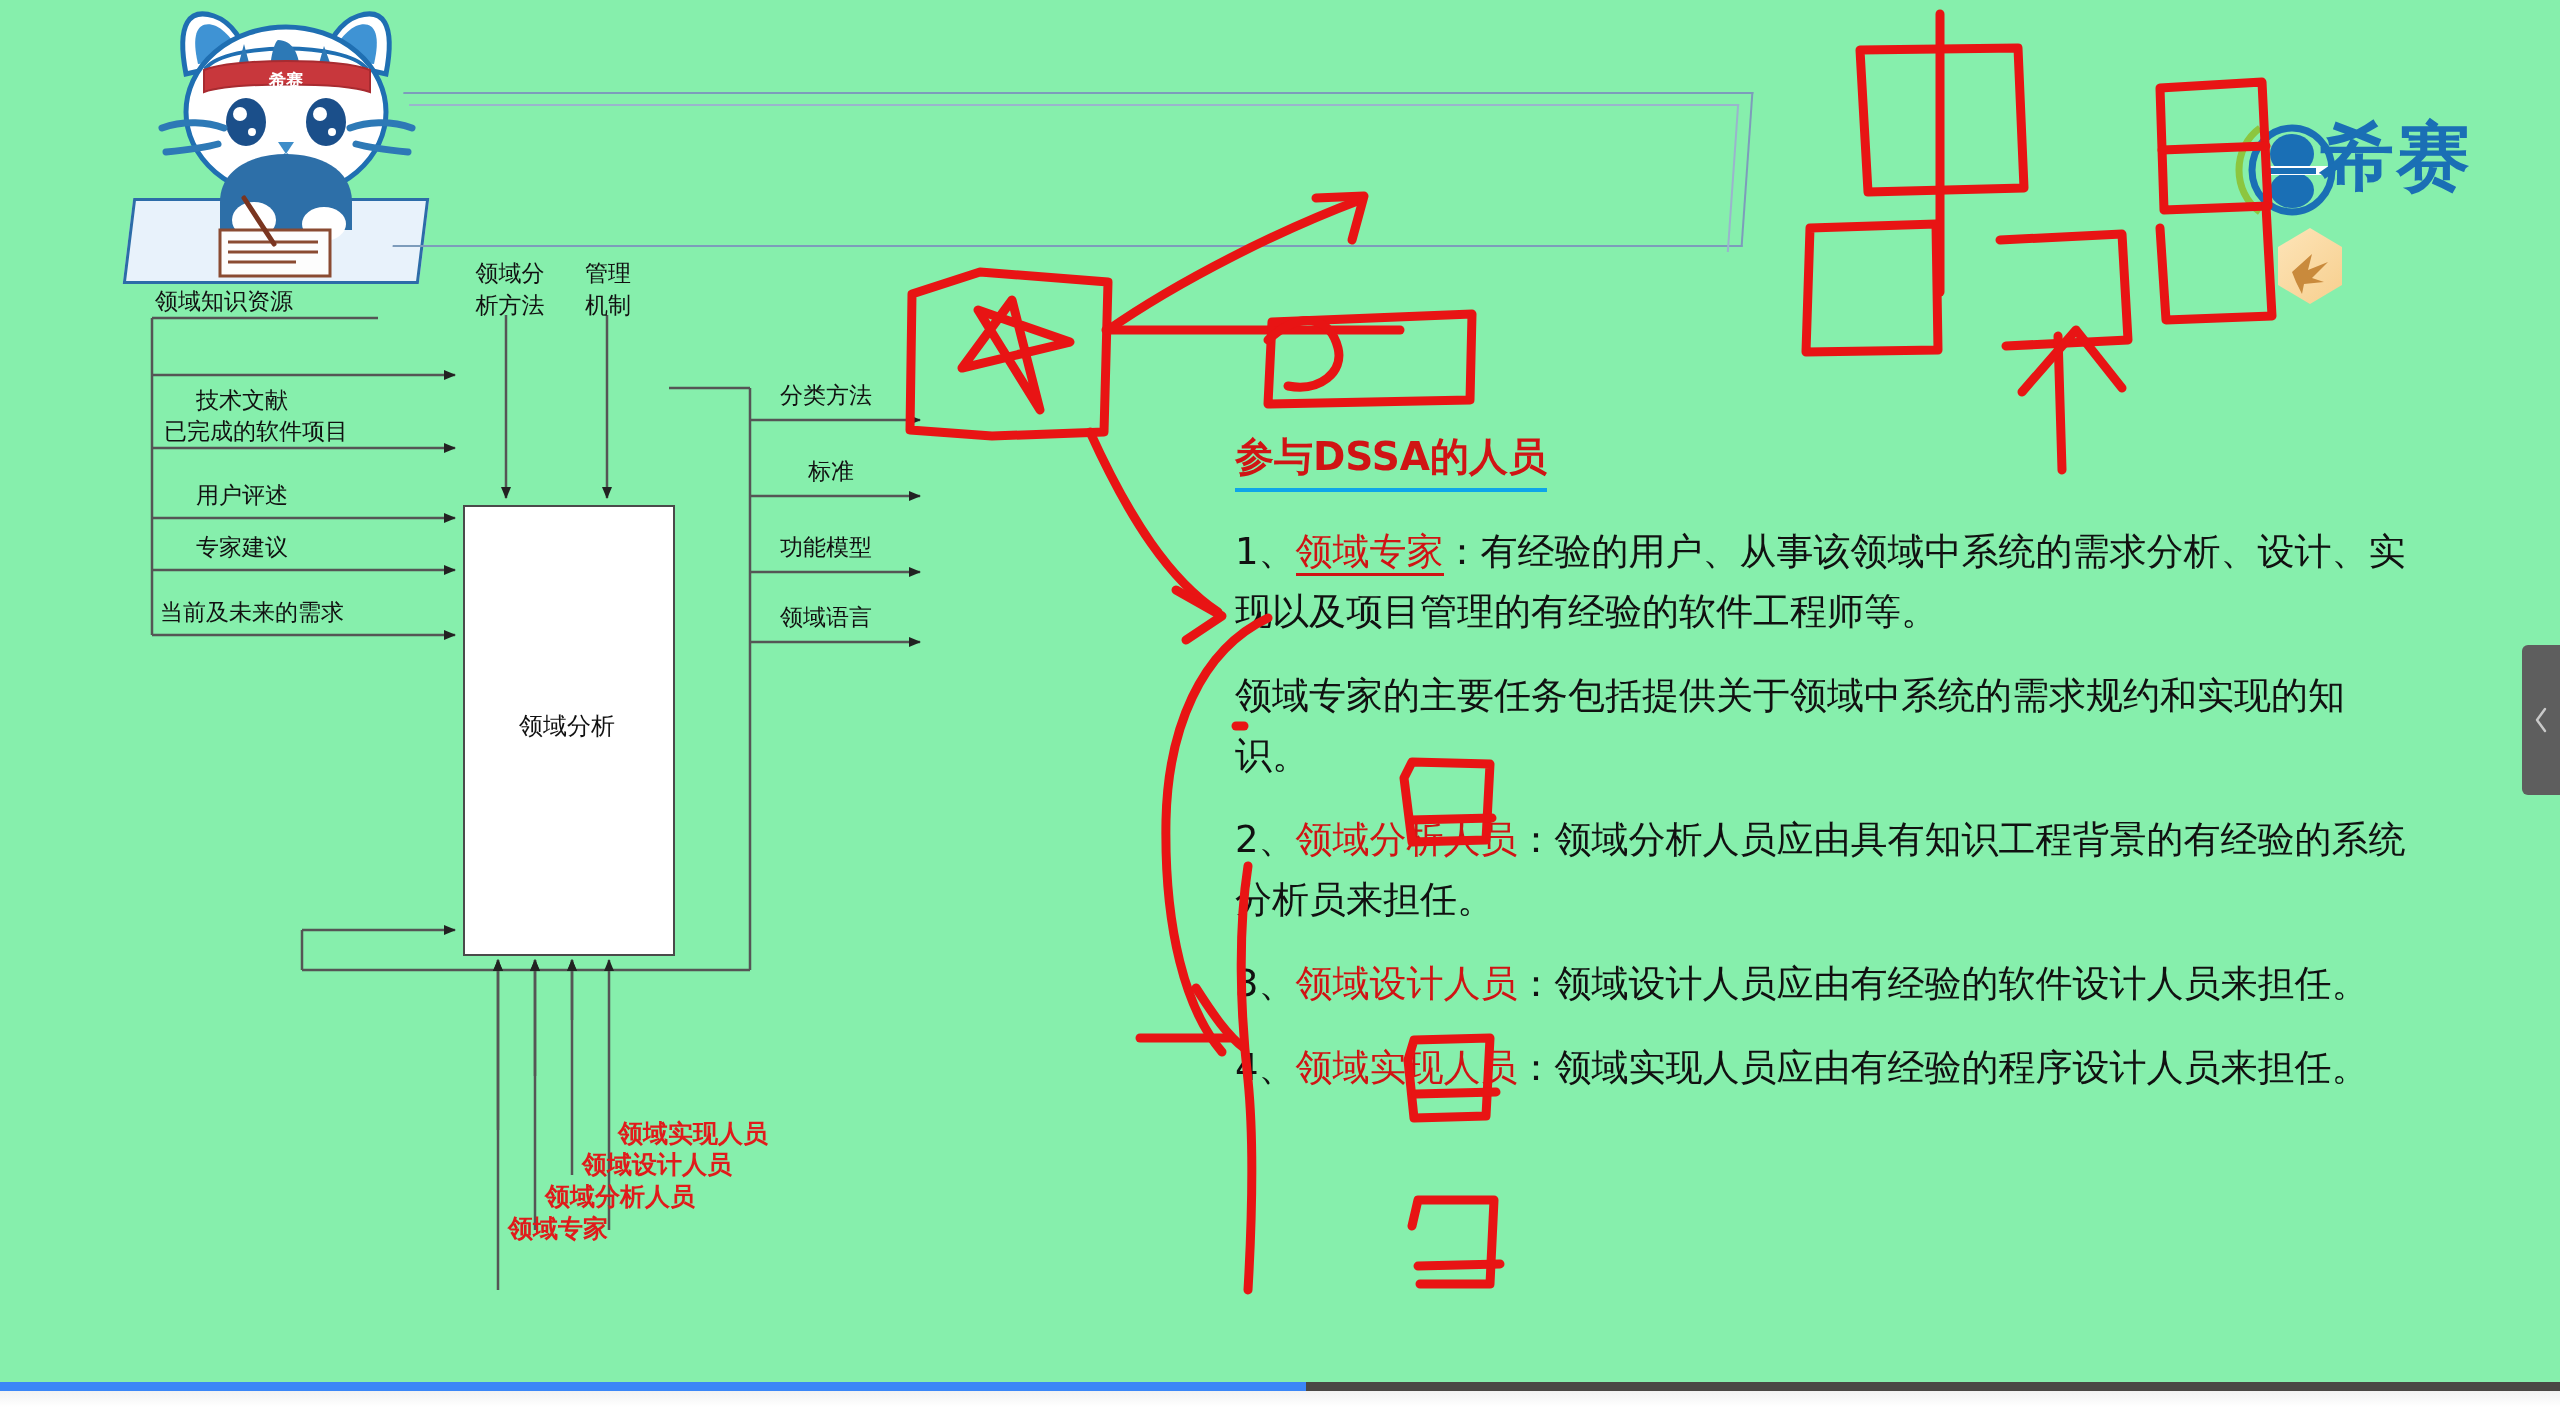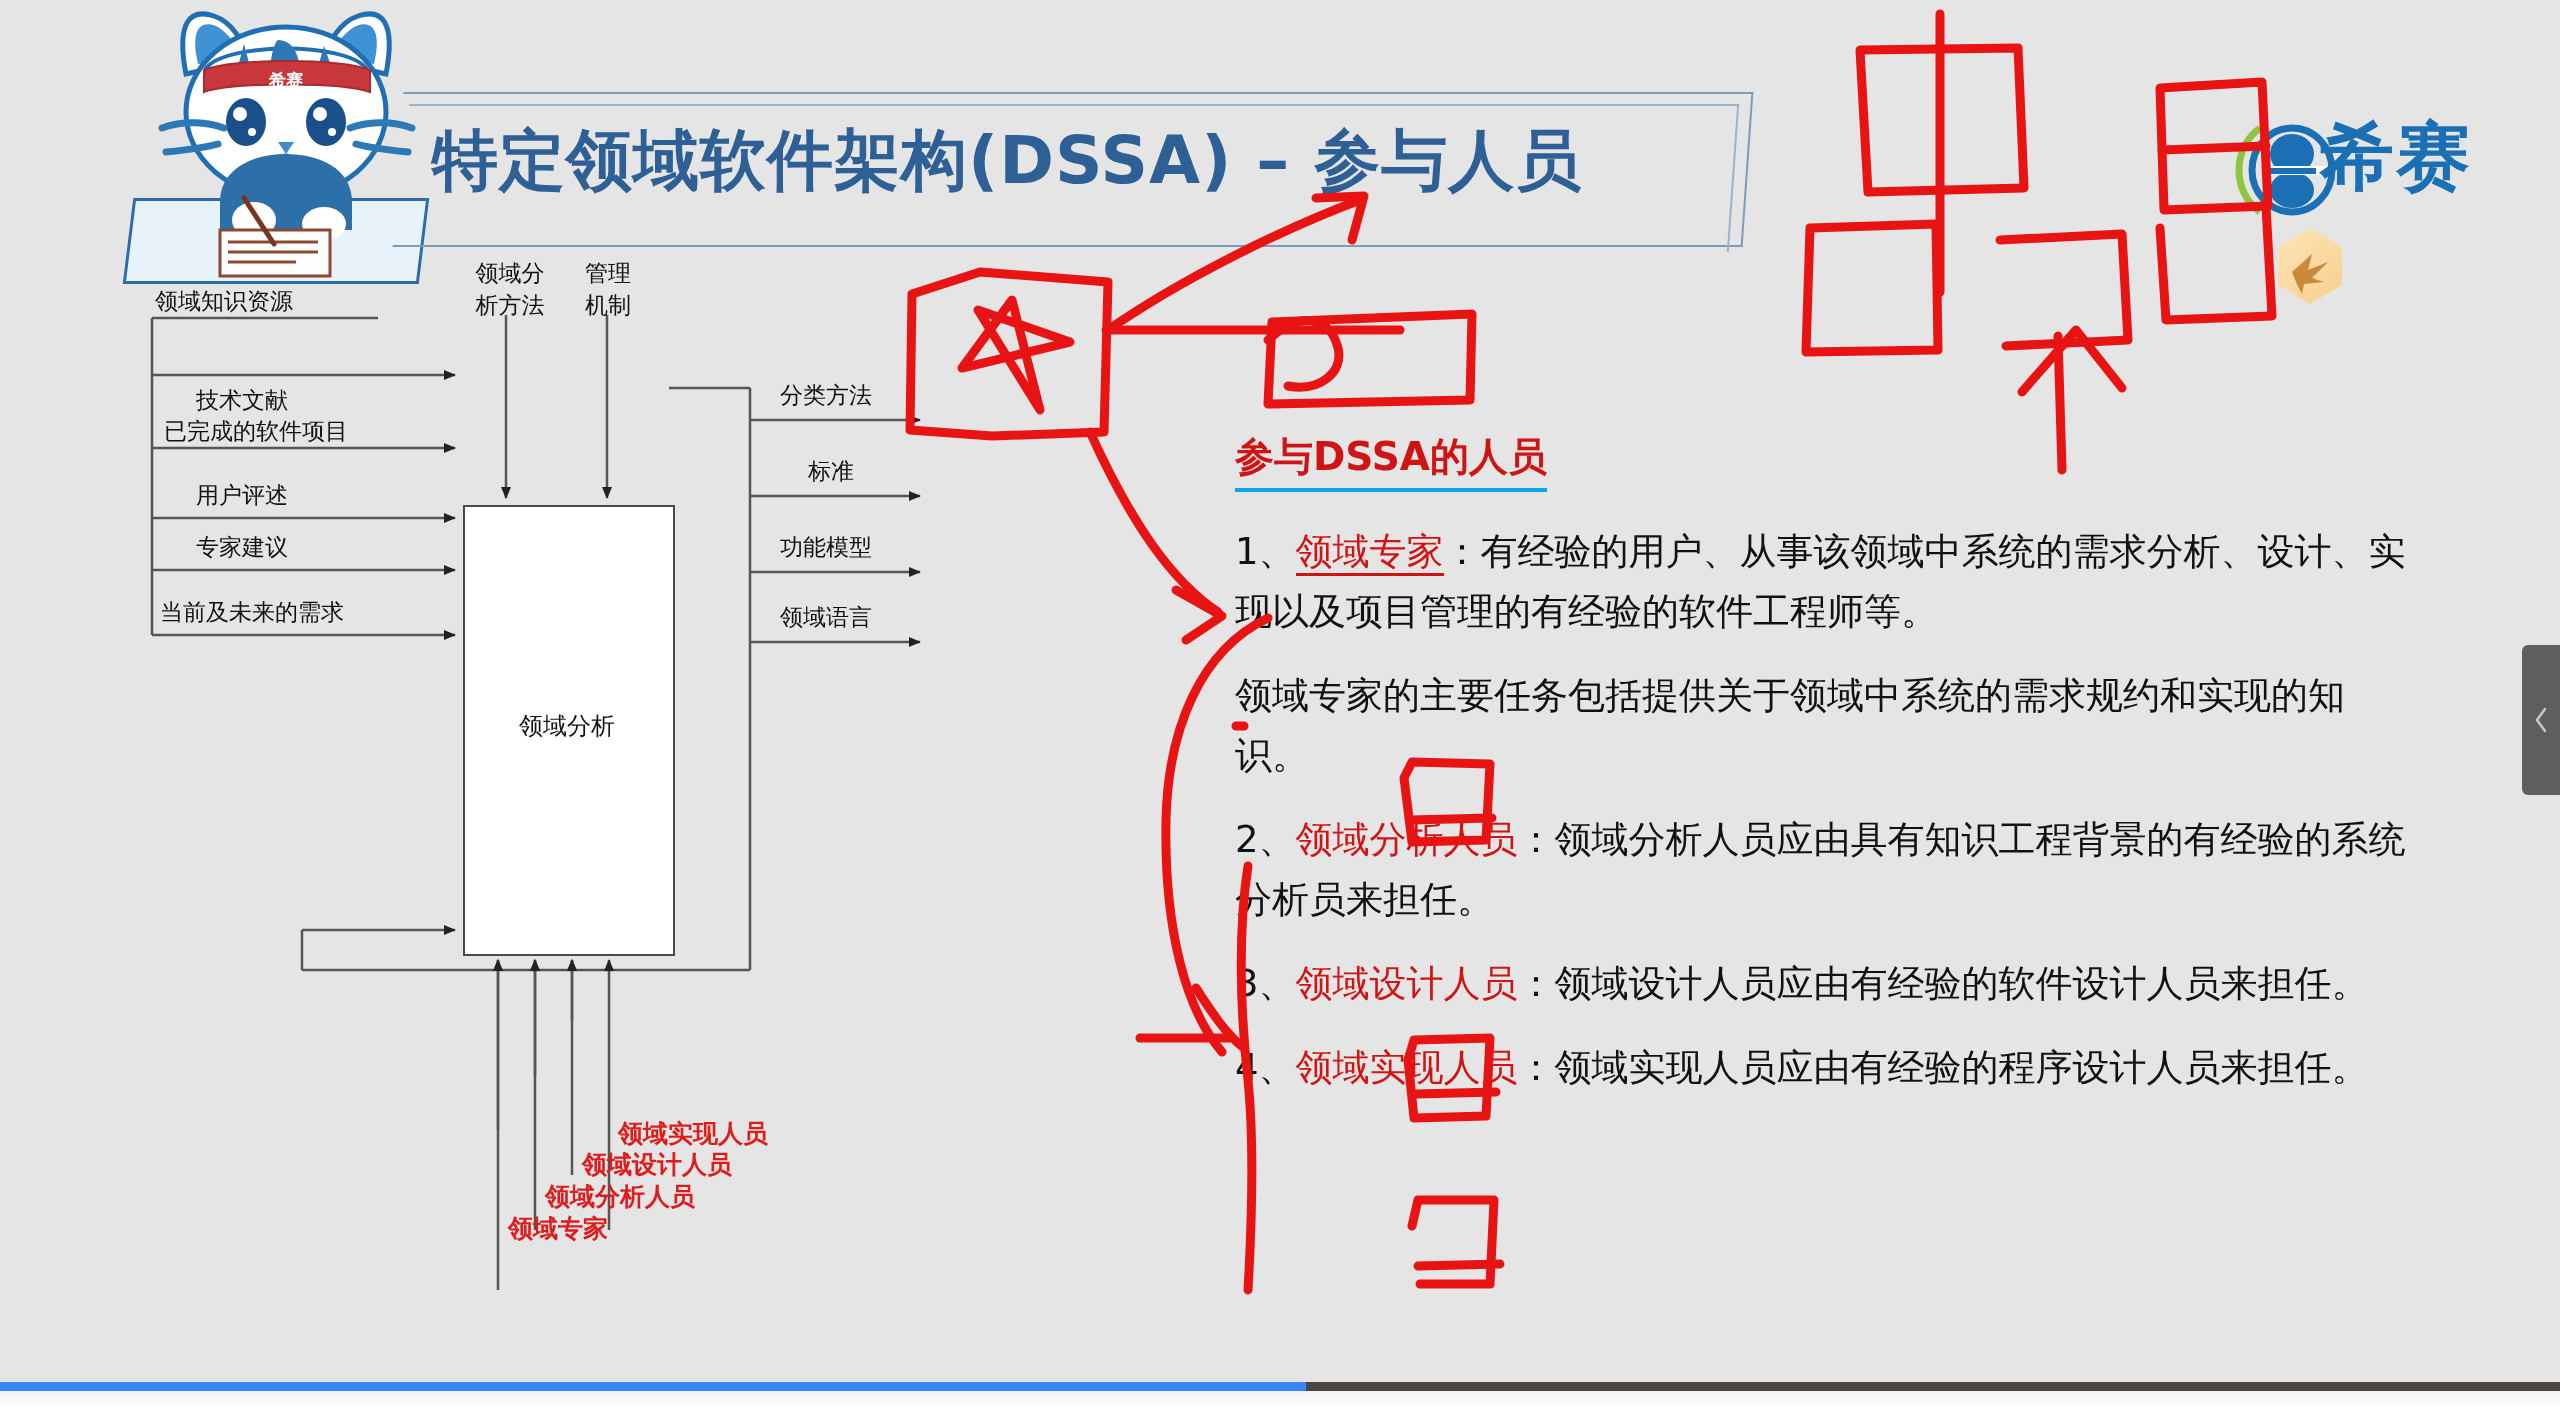--- a/index.html
+++ b/index.html
@@ -1,21 +1,21 @@
 <!DOCTYPE html>
 <html><head>
 <meta charset="utf-8">
 <style>
   html,body{margin:0;padding:0;background:#fff;}
   body{
     width:2560px;height:1407px;position:relative;overflow:hidden;
     font-family:"Liberation Sans","DejaVu Sans",sans-serif;
     background:#ffffff;
   }
-  #slide{position:absolute;inset:0;background:#e5e5e5;}
+  #slide{position:absolute;inset:0;background:#86efac;}
   .title-box-outer{
     position:absolute;left:398px;top:92px;width:1350px;height:155px;
     border:2px solid #7d9cbb;border-left:none;
     box-sizing:border-box;
     transform:skewX(-4deg);
   }
   .title-box-inner{
     position:absolute;left:404px;top:104px;width:1330px;height:148px;
     border-top:2px solid #9ab4cd;border-right:2px solid #9ab4cd;
     box-sizing:border-box;
@@ -146,21 +146,20 @@
       <ellipse cx="126" cy="218" rx="22" ry="18" fill="#ffffff"></ellipse>
       <ellipse cx="196" cy="222" rx="22" ry="17" fill="#ffffff"></ellipse>
       <rect x="92" y="228" width="110" height="46" fill="#fdfdfd" stroke="#8a4b32" stroke-width="3"></rect>
       <path d="M100 240 L190 240 M100 250 L190 250 M100 260 L168 260" stroke="#8a4b32" stroke-width="3"></path>
       <path d="M116 196 L146 242" stroke="#7a3520" stroke-width="5" stroke-linecap="round"></path>
     </svg>
   </div>
 
   <div class="title-box-outer"></div>
   <div class="title-box-inner"></div>
-  <div class="slide-title">特定领域软件架构(DSSA) – 参与人员</div>
 
   <div class="logo">
     <svg width="120" height="120" viewBox="0 0 120 120">
       <path d="M30 18 C2 38 2 82 30 102" fill="none" stroke="#8cc63f" stroke-width="7"></path>
       <ellipse cx="62" cy="60" rx="40" ry="42" fill="none" stroke="#1a6fb5" stroke-width="7"></ellipse>
       <ellipse cx="62" cy="44" rx="22" ry="20" fill="#1a6fb5"></ellipse>
       <ellipse cx="62" cy="80" rx="22" ry="18" fill="#1a6fb5"></ellipse>
       <rect x="38" y="56" width="60" height="9" fill="#ffffff"></rect>
       <rect x="38" y="58" width="48" height="6" fill="#1a6fb5"></rect>
     </svg>

